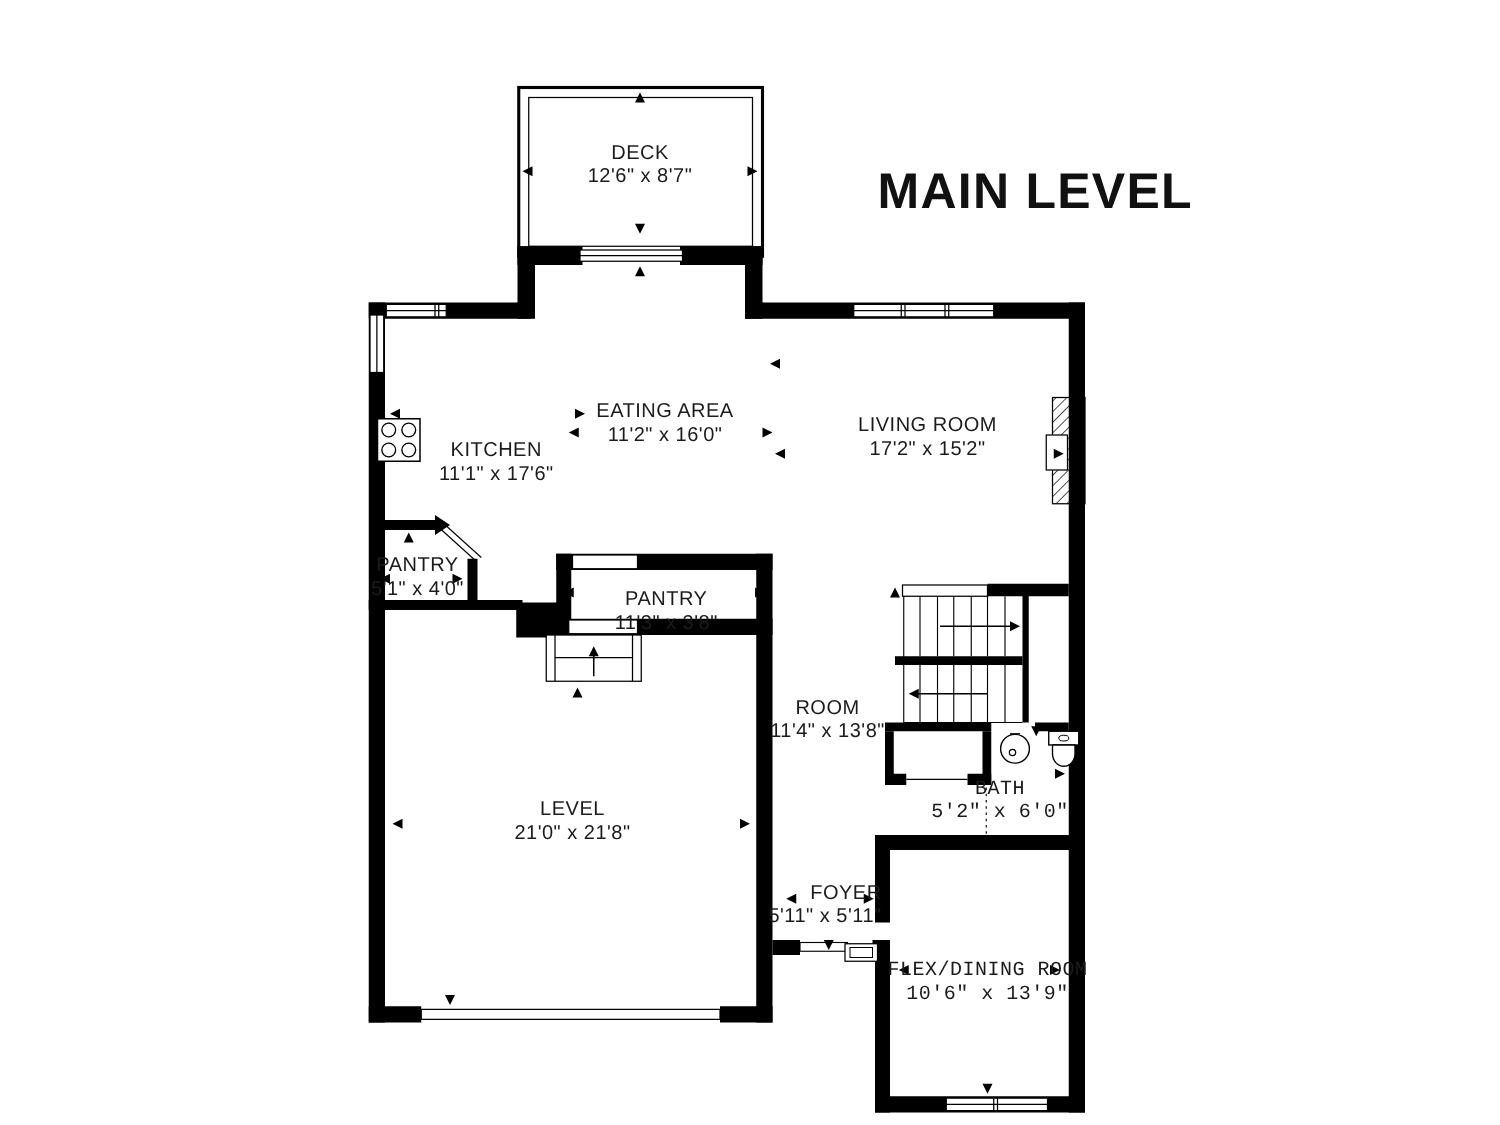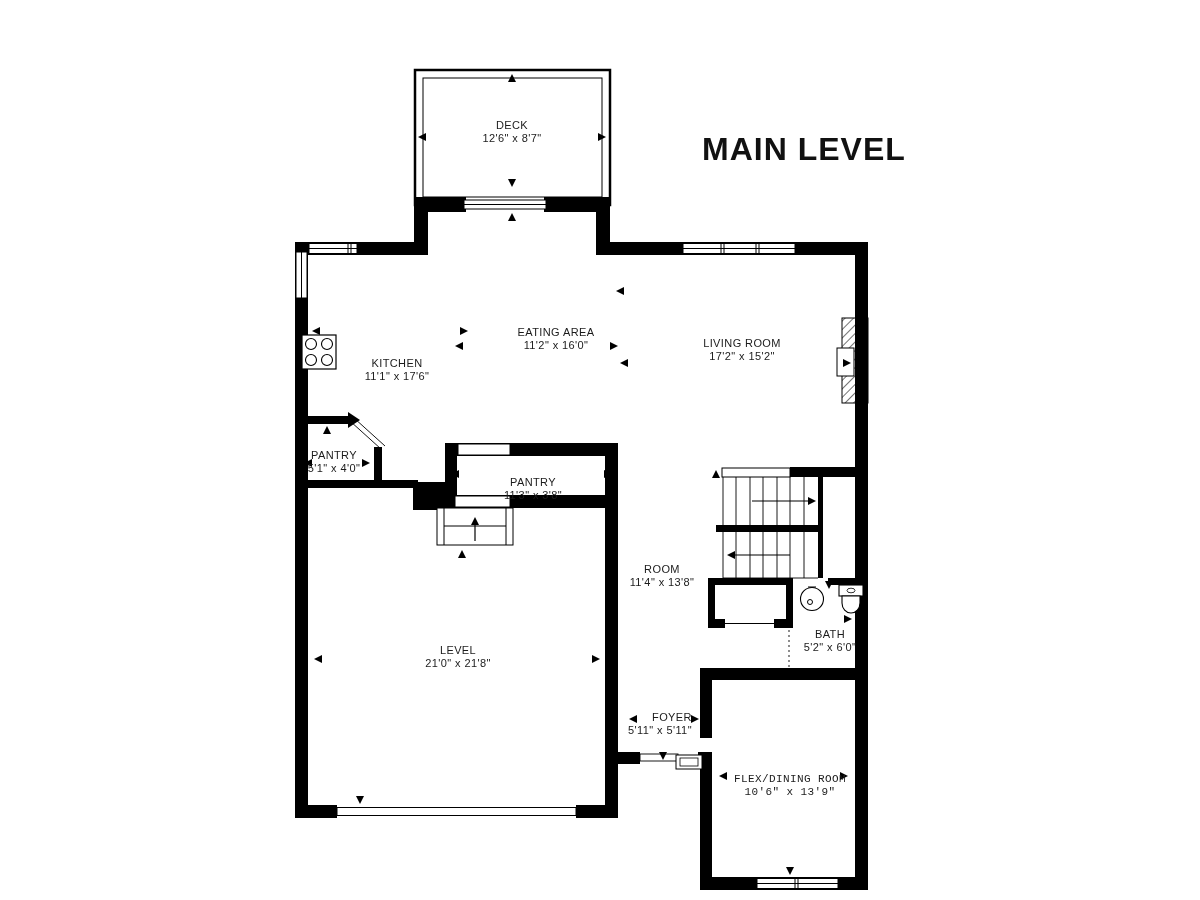--- a/index.html
+++ b/index.html
@@ -1,22 +1,22 @@
 <!DOCTYPE html>
 <html><head>
 <meta charset="utf-8">
 <style>
   html,body{margin:0;padding:0;background:#fff;}
   .canvas{position:relative;width:1200px;height:900px;background:#fff;overflow:hidden;
           font-family:"Liberation Sans",sans-serif;}
   svg{position:absolute;left:0;top:0;}
-  .plan-title{position:absolute;left:702px;top:131px;font-size:32px;font-weight:700;
+  .plan-title{position:absolute;left:702px;top:131px;font-size:40px;font-weight:700;
               letter-spacing:1px;color:#111;white-space:nowrap;}
   .room-label{position:absolute;transform:translate(-50%,-50%);text-align:center;
-              color:#1b1b1b;font-size:11px;letter-spacing:.4px;line-height:1.2;white-space:nowrap;}
+              color:#1b1b1b;font-size:16px;letter-spacing:.4px;line-height:1.2;white-space:nowrap;}
   .room-name{font-weight:400;}
   .room-dims{font-weight:400;}
 </style>
 </head>
 <body>
 
 <div class="canvas">
 
 <svg width="1200" height="900" viewBox="0 0 1200 900">
   <defs>
@@ -225,21 +225,21 @@
     <use href="#arr" transform="translate(790,875) rotate(90)"></use>
   </g>
 </svg>
 
 <div class="plan-title">MAIN LEVEL</div>
 
 <div class="room-label" style="left:512px;top:132px;">
   <div class="room-name">DECK</div>
   <div class="room-dims">12'6" x 8'7"</div>
 </div>
-<div class="room-label" style="left:556px;top:339px;">
+<div class="room-label" style="left:532px;top:339px;">
   <div class="room-name">EATING AREA</div>
   <div class="room-dims">11'2" x 16'0"</div>
 </div>
 <div class="room-label" style="left:397px;top:370px;">
   <div class="room-name">KITCHEN</div>
   <div class="room-dims">11'1" x 17'6"</div>
 </div>
 <div class="room-label" style="left:742px;top:350px;">
   <div class="room-name">LIVING ROOM</div>
   <div class="room-dims">17'2" x 15'2"</div>
@@ -253,21 +253,21 @@
   <div class="room-dims">11'3" x 3'8"</div>
 </div>
 <div class="room-label" style="left:458px;top:657px;">
   <div class="room-name">LEVEL</div>
   <div class="room-dims">21'0" x 21'8"</div>
 </div>
 <div class="room-label" style="left:662px;top:576px;">
   <div class="room-name">ROOM</div>
   <div class="room-dims">11'4" x 13'8"</div>
 </div>
-<div class="room-label" style="left:830px;top:641px;">
+<div class="room-label" style="left:800px;top:641px;font-family:Liberation Mono, monospace;">
   <div class="room-name">BATH</div>
   <div class="room-dims">5'2" x 6'0"</div>
 </div>
 <div class="room-label" style="left:660px;top:724px;text-align:right;">
   <div class="room-name">FOYER</div>
   <div class="room-dims">5'11" x 5'11"</div>
 </div>
 <div class="room-label" style="left:790px;top:786px;font-family:Liberation Mono, monospace;">
   <div class="room-name">FLEX/DINING ROOM</div>
   <div class="room-dims">10'6" x 13'9"</div>

